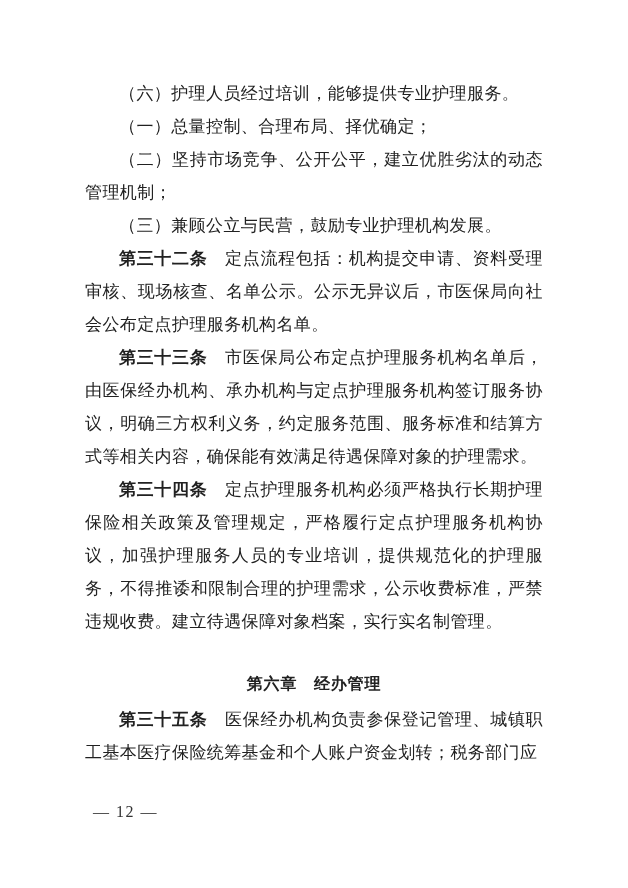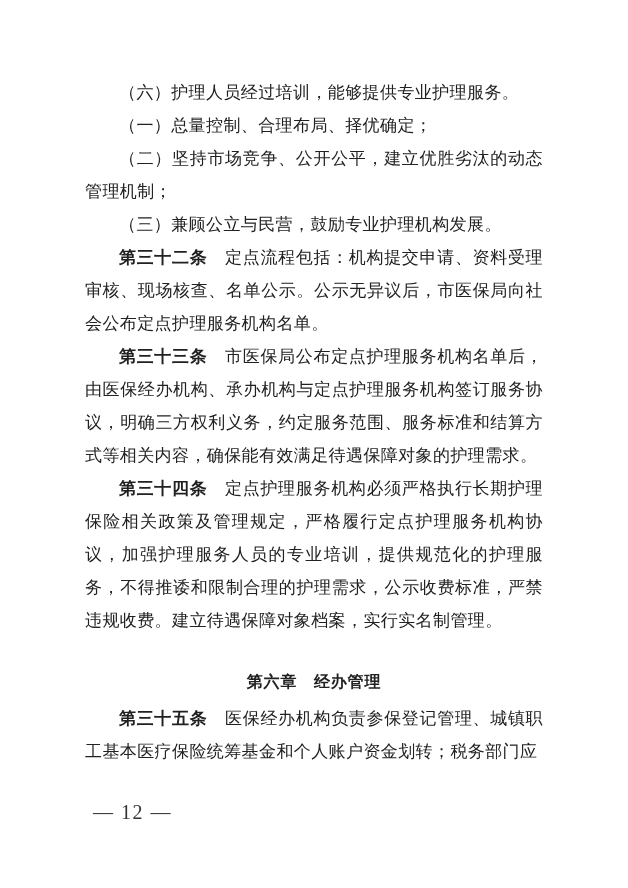--- a/index.html
+++ b/index.html
@@ -1,15 +1,15 @@
 <!DOCTYPE html>
 <html><head>
 <meta charset="utf-8">
 <style>
-  * { margin: 0; padding: 0; box-sizing: border-box; font-family: Liberation Mono, monospace; }
+  * { margin: 0; padding: 0; box-sizing: border-box; }
   html, body { background: #ffffff; }
 
   .page {
     position: relative;
     width: 628px;
     height: 888px;
     background: #ffffff;
     overflow: hidden;
     font-family: "Liberation Serif", "DejaVu Serif", serif;
     color: #212121;
@@ -43,21 +43,21 @@
     letter-spacing: 0.8px;
   }
 
   .seg { font-weight: 400; }
   .seg.bold { font-weight: 700; }
 
   .page-footer {
     position: absolute;
     left: 93px;
     top: 801px;
-    font-size: 20px;
+    font-size: 16px;
     line-height: 22px;
     letter-spacing: 1.5px;
     color: #333333;
     font-family: "Liberation Serif", "DejaVu Serif", serif;
   }
 </style>
 </head>
 <body>
 
 <div class="page">

